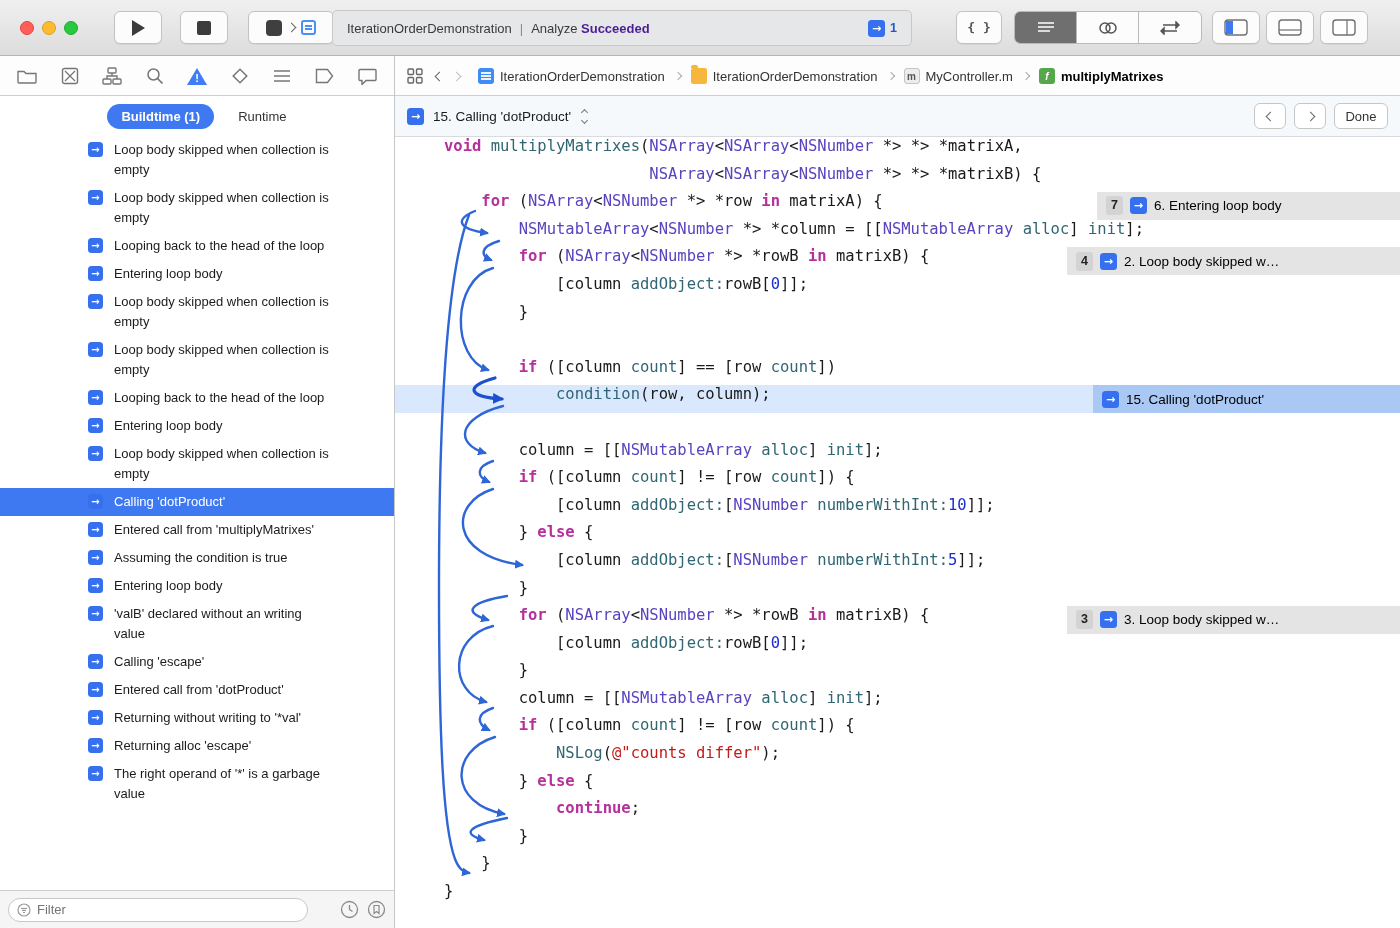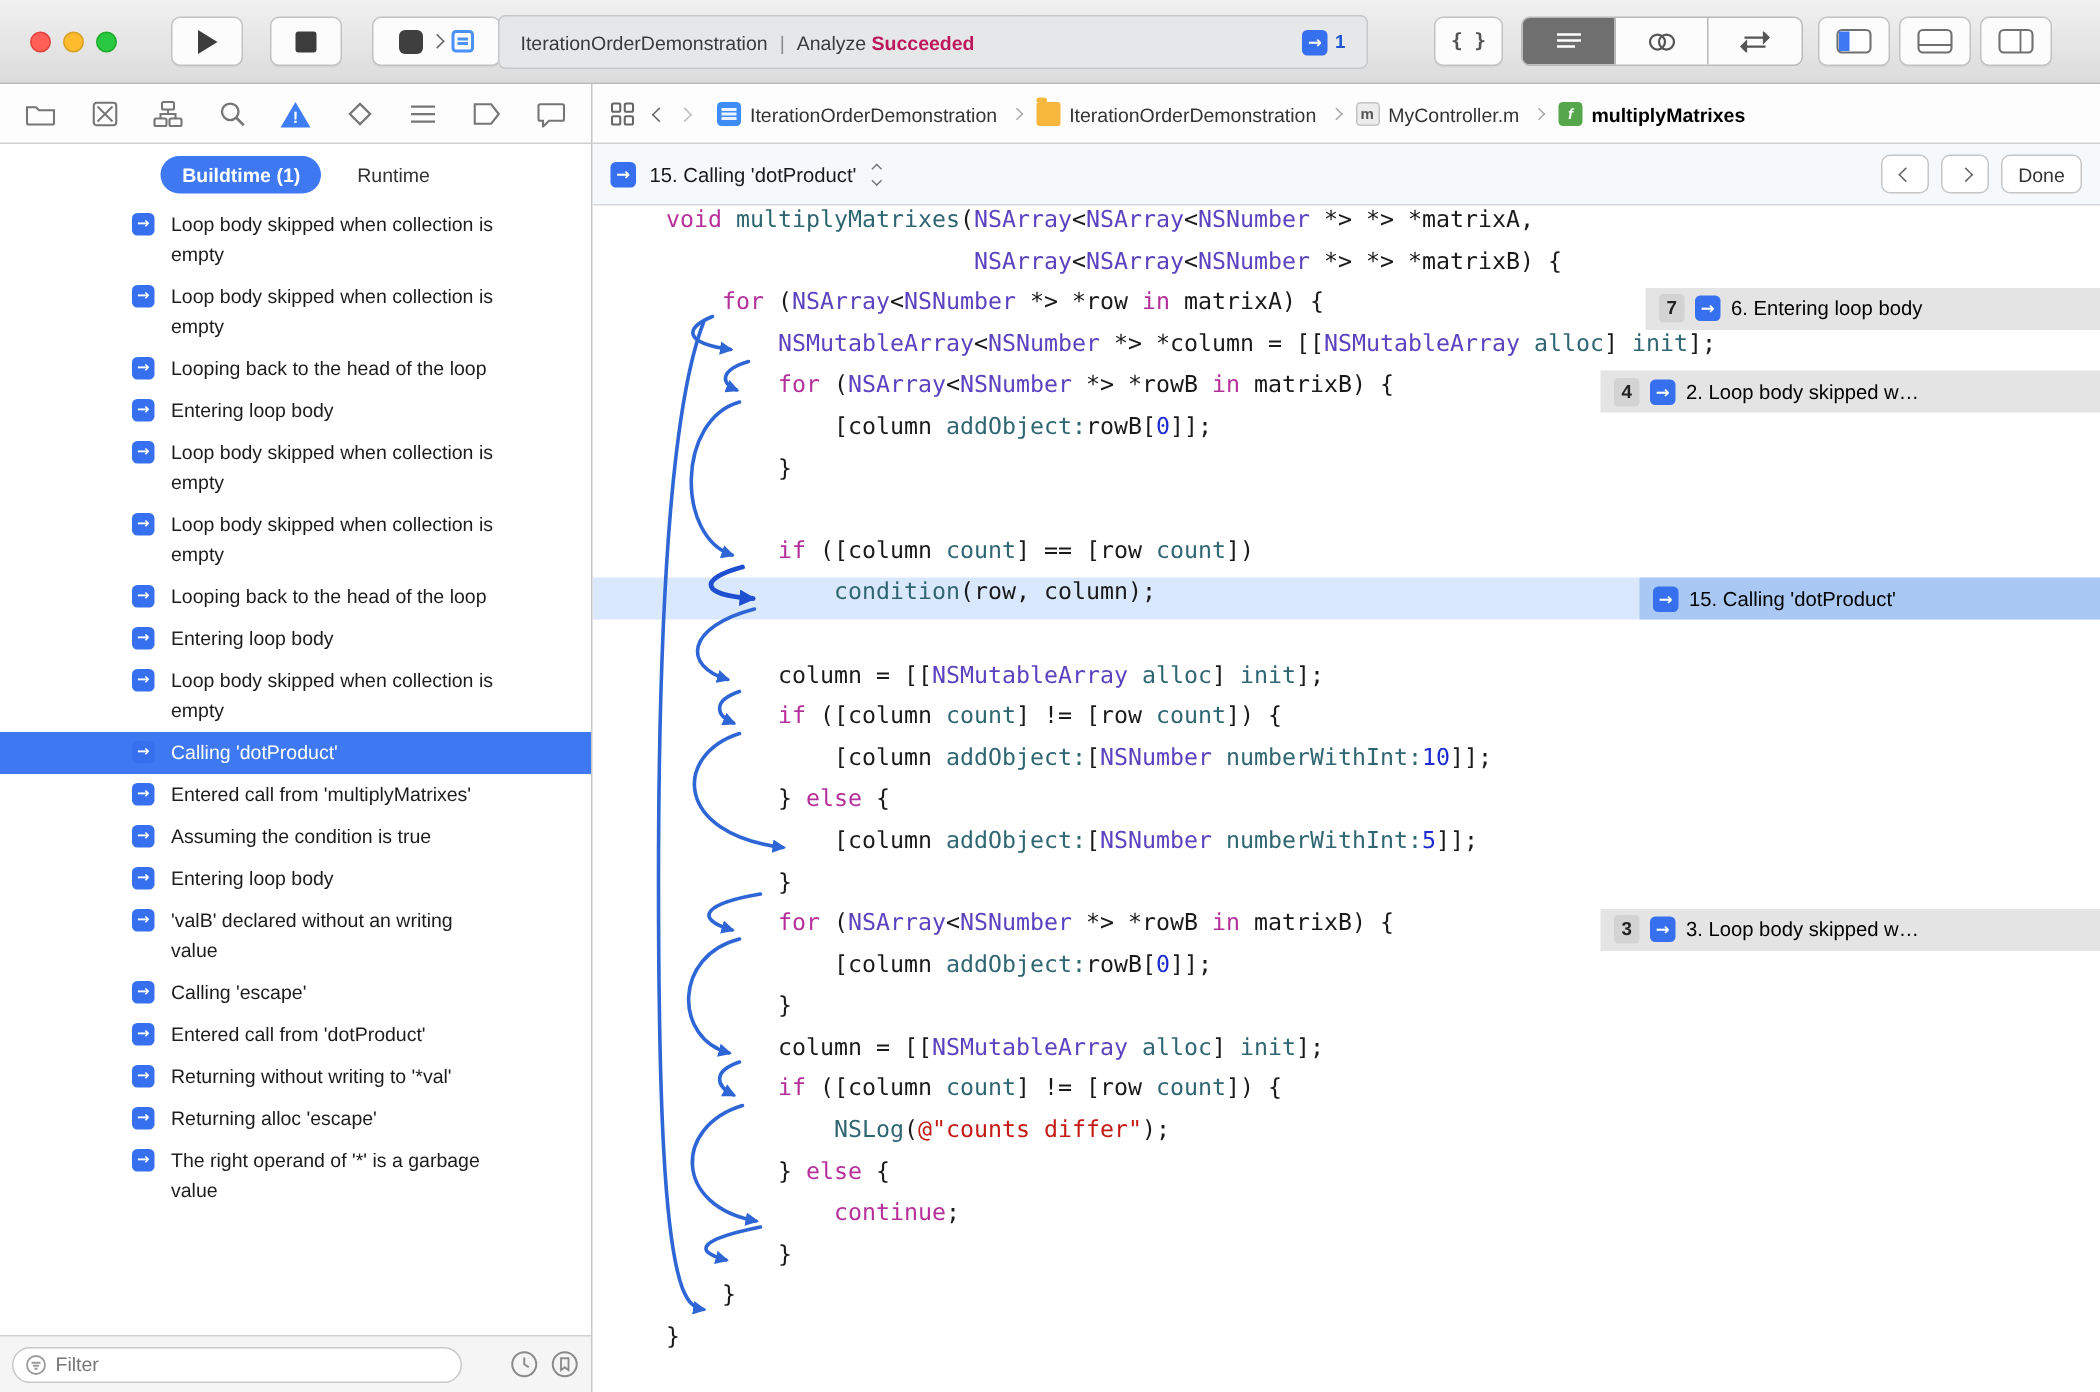--- a/index.html
+++ b/index.html
@@ -27,21 +27,21 @@
   .scheme-dark { width:16px; height:16px; background:#3f3f3f; border-radius:4px; }
   .scheme-blue { width:15px; height:15px; border:2px solid #4a90f5; border-radius:3px;
     position:relative; }
   .scheme-blue::after { content:""; position:absolute; left:2px; top:3px; width:7px;
     height:1.5px; background:#4a90f5; box-shadow:0 3px 0 #4a90f5; }
 
   .status-box { position:absolute; left:332px; top:10px; width:580px; height:36px;
     background:#e5e7e9; border:1px solid #c6c8ca; border-radius:5px;
     display:flex; align-items:center; padding:0 14px; font-size:13px; color:#3a3a3a; }
   .status-box .sep { margin:0 8px; color:#8a8a8a; }
-  .status-box b { color:#be185d; }
+  .status-box b { color:#4c1d95; }
   .status-badge { margin-left:auto; display:flex; align-items:center; gap:5px;
     font-weight:700; font-size:12.5px; color:#1e56d6; }
 
   .arrow-chip { display:inline-flex; align-items:center; justify-content:center;
     background:#3670ee; color:#fff; border-radius:3.5px; width:17px; height:17px;
     font:700 11px "DejaVu Sans", sans-serif; }
   .arrow-chip.small { width:15px; height:15px; font-size:10px; }
 
   .brace-btn { left:956px; width:46px; font:700 13px "DejaVu Sans Mono",monospace; color:#555; }
   .edit-seg { position:absolute; left:1014px; top:11px; height:33px; display:flex;
@@ -120,21 +120,21 @@
   .stepbar-right { margin-left:auto; display:flex; align-items:center; gap:8px;text-align:right; }
   .sb-btn { height:26px; background:#fff; border:1px solid #c6c6c6; border-radius:6px;
     display:flex; align-items:center; justify-content:center; font-size:13px; color:#333; }
   .nav-chev-btn { width:32px; }
   .done-btn { width:54px; }
 
   .code-area { position:absolute; left:0; top:41px; right:0; bottom:0; overflow:hidden; }
   .cl { position:relative; height:27.6px; line-height:27.6px; white-space:pre;
     font:15.5px "DejaVu Sans Mono", monospace; padding-left:49px; }
   .cl.hl { background:#d9e8fd; }
-  .c-k { color:#b5309b; font-weight:400; }
+  .c-k { color:#b5309b; font-weight:700; }
   .c-t { color:#5b43c0; }
   .c-f { color:#2f6672; }
   .c-n { color:#1c2cd0; }
   .c-s { color:#c41a16; }
   .c-p { color:#1a1a1a; }
 
   .ann { position:absolute; top:0; bottom:0; right:0; display:flex; align-items:center;
     gap:7px; padding-left:9px; font-family:"Liberation Sans",sans-serif; font-size:13.5px;
     color:#000; white-space:nowrap; z-index:2; }
   .ann.gray { background:#e4e4e4; }

